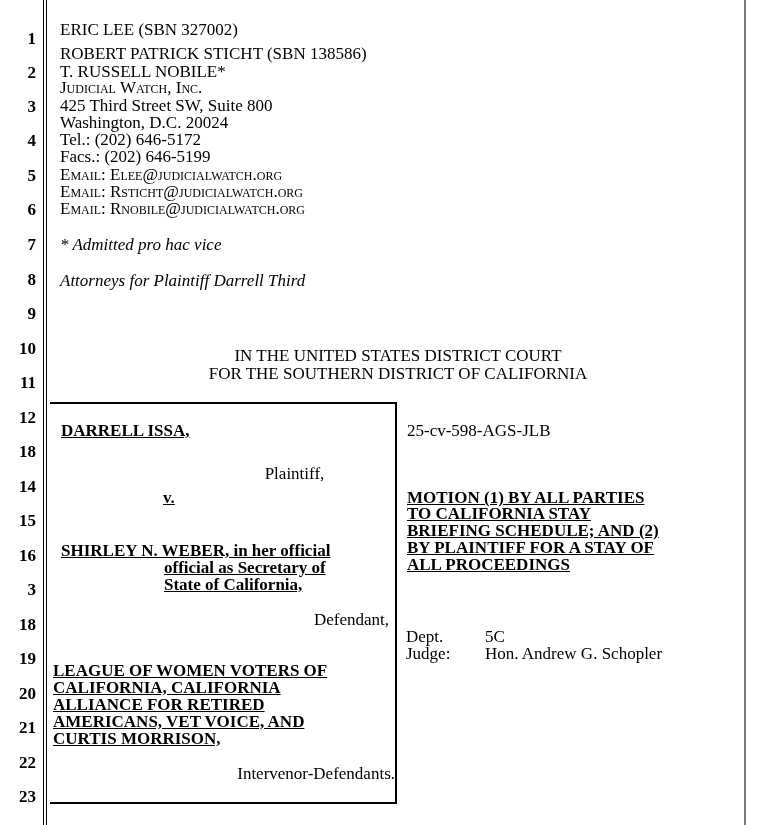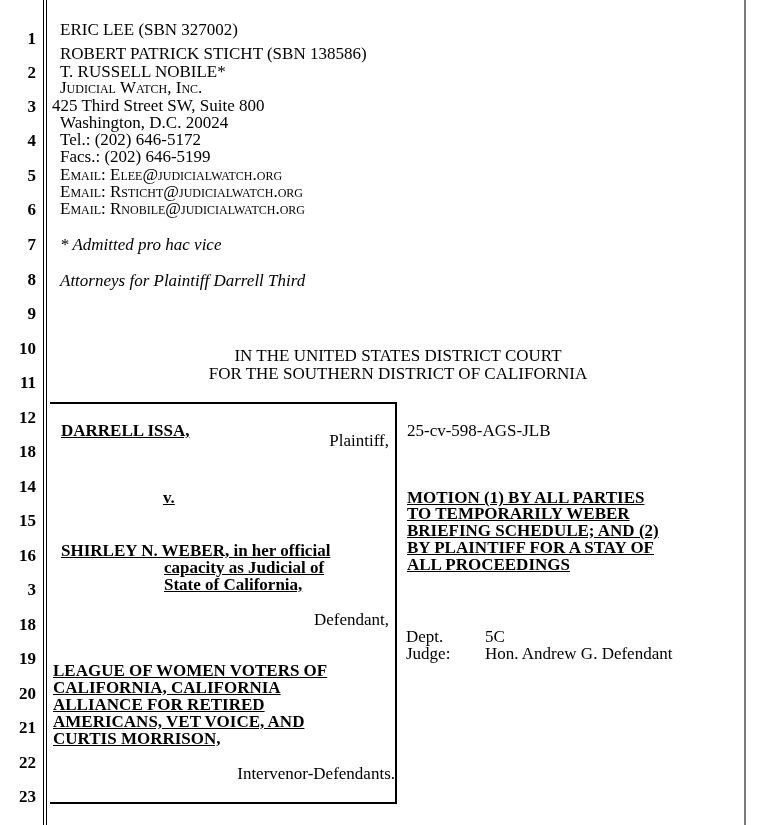--- a/index.html
+++ b/index.html
@@ -64,57 +64,57 @@
   <div class="lnum" style="top:719px">21</div>
   <div class="lnum" style="top:754px">22</div>
   <div class="lnum" style="top:788px">23</div>
 </div>
 
 <div>
   <div class="t" style="left:60px;top:22px">ERIC LEE (SBN 327002)</div>
   <div class="t" style="left:60px;top:46px">ROBERT PATRICK STICHT (SBN 138586)</div>
   <div class="t" style="left:60px;top:64px">T. RUSSELL NOBILE*</div>
   <div class="t sc" style="left:60px;top:80px">Judicial Watch, Inc.</div>
-  <div class="t" style="left:52px;top:98px">425 Third Street SW, Suite 800</div>
+  <div class="t" style="left:60px;top:98px">425 Third Street SW, Suite 800</div>
   <div class="t" style="left:60px;top:115px">Washington, D.C. 20024</div>
   <div class="t" style="left:60px;top:132px">Tel.: (202) 646-5172</div>
   <div class="t" style="left:60px;top:149px">Facs.: (202) 646-5199</div>
   <div class="t sc" style="left:60px;top:167px">Email: Elee@judicialwatch.org</div>
   <div class="t sc" style="left:60px;top:184px">Email: Rsticht@judicialwatch.org</div>
   <div class="t sc" style="left:60px;top:201px">Email: Rnobile@judicialwatch.org</div>
   <div class="t it" style="left:60px;top:237px">* Admitted pro hac vice</div>
   <div class="t it" style="left:60px;top:273px">Attorneys for Plaintiff Darrell Third</div>
 </div>
 
 <div>
   <div class="t center" style="left:100px;width:596px;top:348px">IN THE UNITED STATES DISTRICT COURT</div>
   <div class="t center" style="left:100px;width:596px;top:366px">FOR THE SOUTHERN DISTRICT OF CALIFORNIA</div>
 </div>
 
 <div class="caption-box"></div>
 <div>
   <div class="t b" style="left:61px;top:423px">DARRELL ISSA,</div>
-  <div class="t" style="left:200px;width:189px;text-align:right;top:433px">Plaintiff,</div>
+  <div class="t" style="left:200px;width:189px;text-align:center;top:466px">Plaintiff,</div>
   <div class="t b" style="left:163px;top:490px">v.</div>
   <div class="t b" style="left:61px;top:543px">SHIRLEY N. WEBER, in her official</div>
-  <div class="t b" style="left:164px;top:560px">capacity as Judicial of</div>
+  <div class="t b" style="left:164px;top:560px">official as Secretary of</div>
   <div class="t b" style="left:164px;top:577px">State of California,</div>
   <div class="t" style="left:200px;width:189px;text-align:right;top:612px">Defendant,</div>
   <div class="t b" style="left:53px;top:663px">LEAGUE OF WOMEN VOTERS OF</div>
   <div class="t b" style="left:53px;top:680px">CALIFORNIA, CALIFORNIA</div>
   <div class="t b" style="left:53px;top:697px">ALLIANCE FOR RETIRED</div>
   <div class="t b" style="left:53px;top:714px">AMERICANS, VET VOICE, AND</div>
   <div class="t b" style="left:53px;top:731px">CURTIS MORRISON,</div>
   <div class="t" style="left:200px;width:195px;text-align:right;top:766px">Intervenor-Defendants.</div>
 </div>
 
 <div>
   <div class="t" style="left:407px;top:423px">25-cv-598-AGS-JLB</div>
   <div class="t b" style="left:407px;top:490px">MOTION (1) BY ALL PARTIES</div>
-  <div class="t b" style="left:407px;top:506px">TO TEMPORARILY WEBER</div>
+  <div class="t b" style="left:407px;top:506px">TO CALIFORNIA STAY</div>
   <div class="t b" style="left:407px;top:523px">BRIEFING SCHEDULE; AND (2)</div>
   <div class="t b" style="left:407px;top:540px">BY PLAINTIFF FOR A STAY OF</div>
   <div class="t b" style="left:407px;top:557px">ALL PROCEEDINGS</div>
   <div class="t" style="left:406px;top:629px">Dept.</div>
   <div class="t" style="left:485px;top:629px">5C</div>
   <div class="t" style="left:406px;top:646px">Judge:</div>
-  <div class="t" style="left:485px;top:646px">Hon. Andrew G. Defendant</div>
+  <div class="t" style="left:485px;top:646px">Hon. Andrew G. Schopler</div>
 </div>
 
 </body></html>

